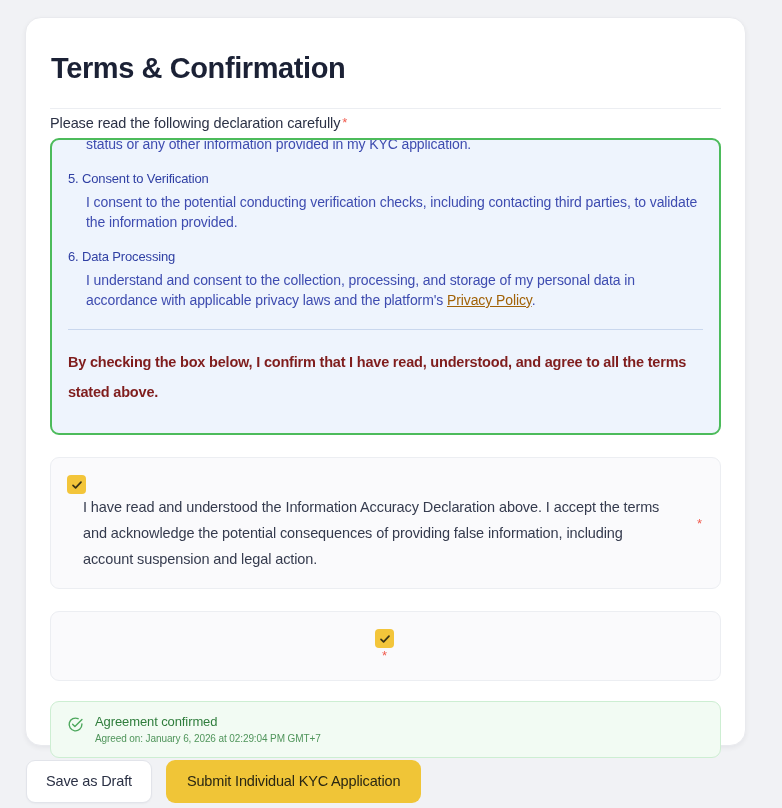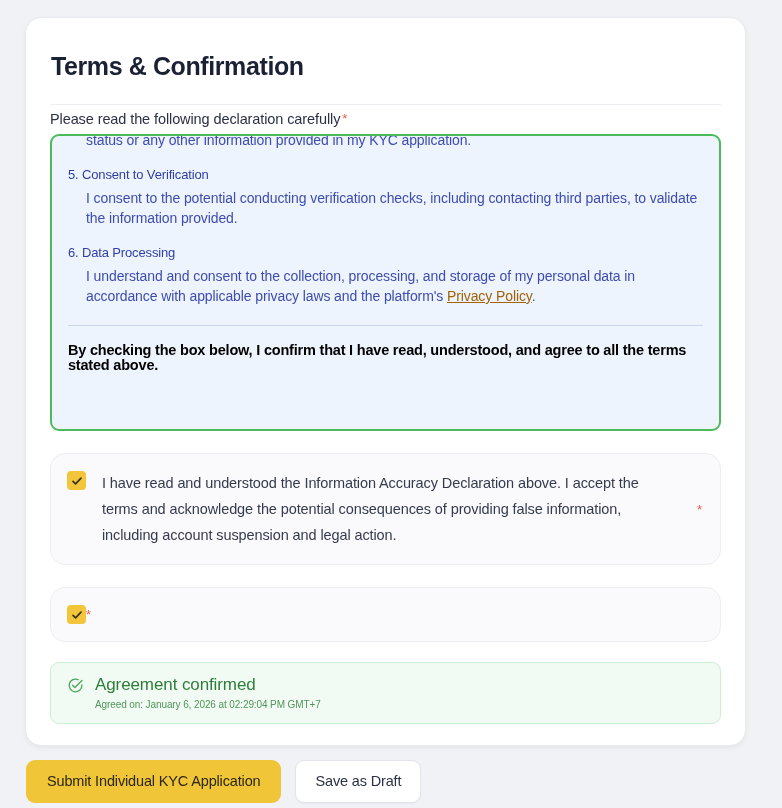--- a/index.html
+++ b/index.html
@@ -28,21 +28,21 @@
     width: 721px;
     height: 729px;
     background: #ffffff;
     border: 1px solid #e9eaee;
     border-radius: 16px;
     box-shadow: 0 2px 5px rgba(20, 25, 45, 0.055);
     padding: 24px 24px 0 24px;
   }
 
   .card-title {
-    font-size: 25px;
+    font-size: 29px;
     font-weight: 700;
     color: #1b2135;
     letter-spacing: -0.4px;
     margin: 10px 0 0 0;
     padding-left: 1px;
   }
 
   .divider {
     height: 1px;
     background: #eceef2;
@@ -106,35 +106,36 @@
 
   .decl-hr {
     height: 1px;
     background: #c9d7ee;
     margin: 19px 0 17px 0;
   }
 
   .decl-footer {
     font-size: 14.5px;
     font-weight: 700;
-    color: #000000;
-    line-height: 15px;
+    color: #7f1d1d;
+    line-height: 30px;
     letter-spacing: -0.2px;
   }
 
   
   .consent-card {
     margin-top: 22px;
     background: #fafafc;
     border: 1px solid #eceef2;
-    border-radius: 15px;
+    border-radius: 9px;
     padding: 16px 18px 16px 16px;
     display: flex;
     align-items: flex-start;
     position: relative;
+    flex-direction: column;
   }
   .consent-card.second {
     margin-top: 22px;
     align-items: center;
     padding-top: 17px;
     padding-bottom: 17px;
   }
 
   .checkbox {
     flex: 0 0 auto;
@@ -191,21 +192,21 @@
     padding: 12px 16px 13px 16px;
     display: flex;
     align-items: flex-start;
   }
   .agreement-icon {
     flex: 0 0 auto;
     margin-top: 2px;
   }
   .agreement-texts { margin-left: 11px; }
   .agreement-title {
-    font-size: 17px;
+    font-size: 13px;
     font-weight: 500;
     color: #2f7d3c;
     letter-spacing: -0.1px;
   }
   .agreement-sub {
     margin-top: 4px;
     font-size: 10px;
     color: #50955b;
     letter-spacing: -0.1px;
   }
@@ -308,17 +309,17 @@
       </span>
       <span class="agreement-texts">
         <div class="agreement-title">Agreement confirmed</div>
         <div class="agreement-sub">Agreed on: January 6, 2026 at 02:29:04 PM GMT+7</div>
       </span>
     </div>
 
   </div>
 
   <div class="footer-actions">
+    <button class="btn btn-draft">Save as Draft</button>
     <button class="btn btn-submit">Submit Individual KYC Application</button>
-    <button class="btn btn-draft">Save as Draft</button>
   </div>
 
 </div>
 
 </body></html>

